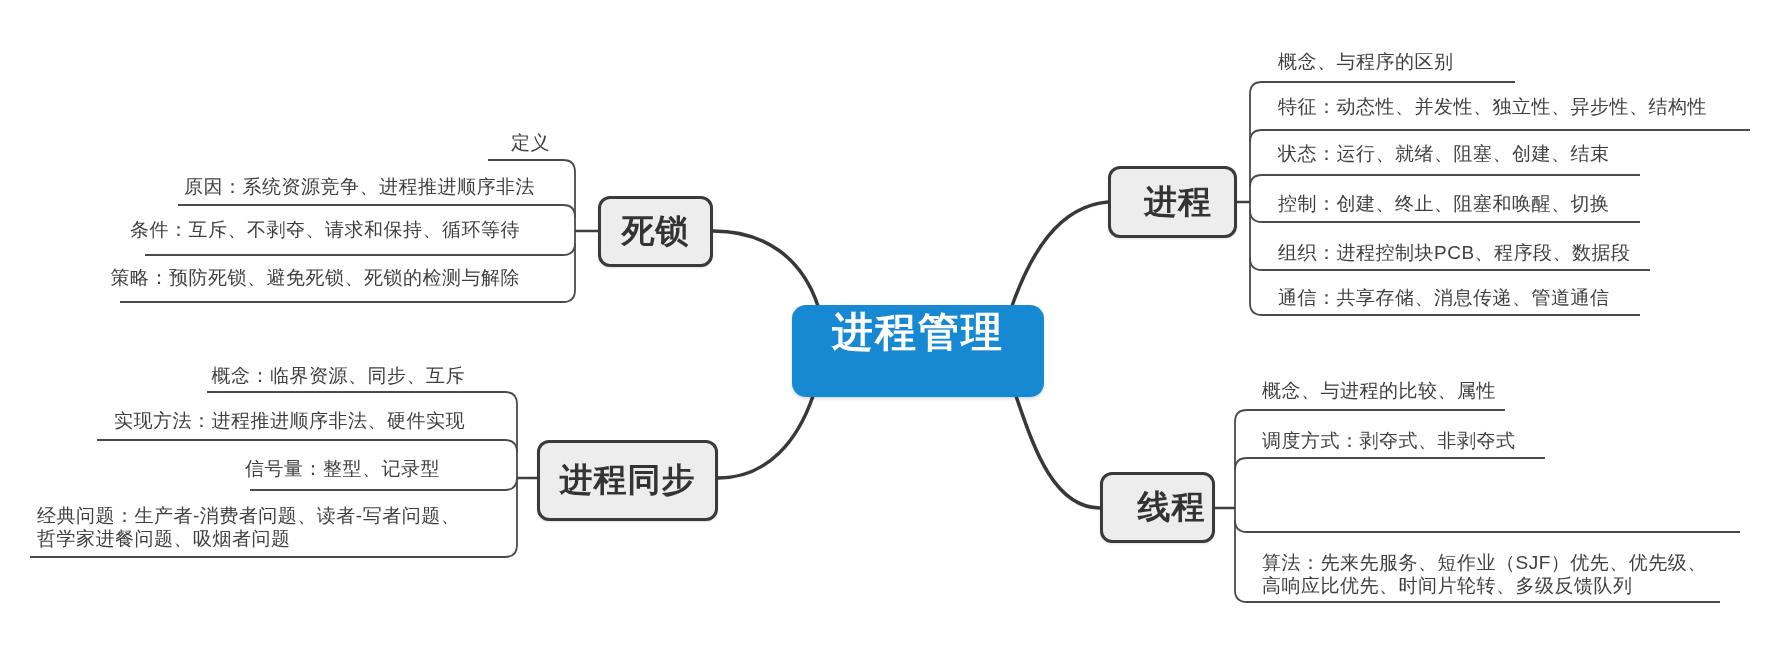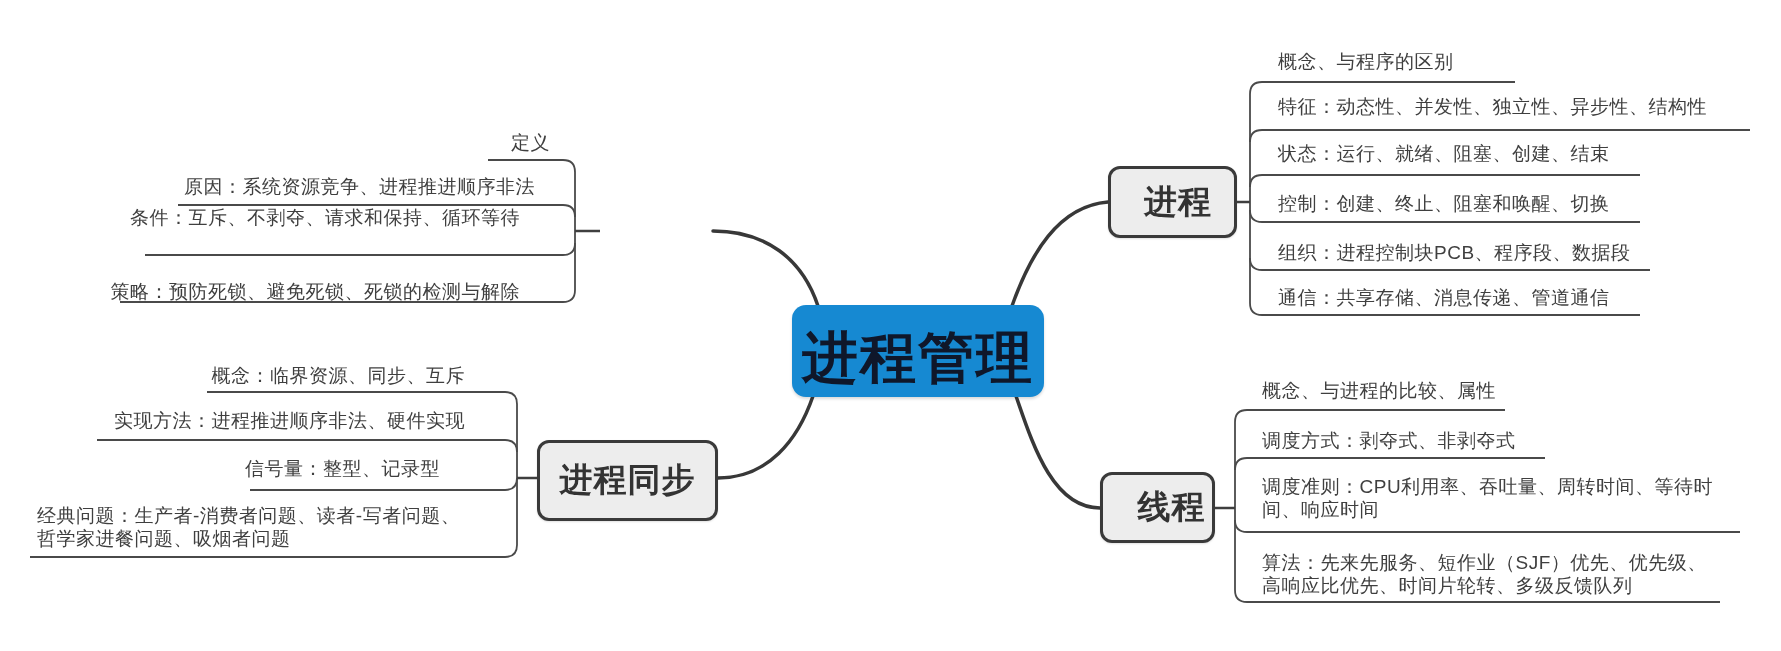--- a/index.html
+++ b/index.html
@@ -6,23 +6,23 @@
   body{font-family:"Liberation Sans","DejaVu Sans",sans-serif;}
   #stage{position:relative;width:1781px;height:651px;background:#ffffff;overflow:hidden;}
   #wires{position:absolute;left:0;top:0;z-index:1;}
   .topic{
     position:absolute;z-index:3;display:flex;align-items:center;justify-content:center;
     background:#EDEDED;border:3px solid #3A3A3A;border-radius:12px;
     font-weight:bold;color:#333333;box-sizing:border-box;
     box-shadow:0 1px 2px rgba(0,0,0,.12);cursor:default;
   }
   .topic-main{
-    position:absolute;z-index:3;display:flex;align-items:flex-end;justify-content:center;
-    background:#1689D2;border-radius:14px;color:#0f172a;font-weight:bold;
-    font-size:56px;letter-spacing:2px;box-sizing:border-box;
+    position:absolute;z-index:3;display:flex;align-items:flex-start;justify-content:center;
+    background:#1689D2;border-radius:14px;color:#ffffff;font-weight:bold;
+    font-size:41px;letter-spacing:2px;box-sizing:border-box;
     box-shadow:0 2px 3px rgba(0,0,0,.15);cursor:default;
   }
   .sub{
     position:absolute;z-index:2;font-size:19px;line-height:23px;color:#3F3F3F;
     white-space:nowrap;letter-spacing:.5px;cursor:default;
   }
   .sub.wrap{white-space:normal;word-break:break-all;}
   .t33{font-size:33px;letter-spacing:1px;}
 </style>
 </head>
@@ -73,45 +73,47 @@
       <path d="M1108 202 C1058 206 1030 255 1012 306"></path>
       <path d="M718 478 C768 478 798 440 813 396"></path>
       <path d="M1100 508 C1052 508 1032 442 1016 396"></path>
     </g>
   </svg>
 
   <div class="topic-main" style="left:792px;top:305px;width:252px;height:92px;">
     <span>进程管理</span>
   </div>
 
+  <div class="topic t33" style="left:598px;top:196px;width:115px;height:71px;">
+    <span>死锁</span>
+  </div>
   <div class="topic t33" style="left:537px;top:440px;width:181px;height:81px;">
     <span>进程同步</span>
   </div>
   <div class="topic t33" style="left:1108px;top:166px;width:129px;height:72px;padding-left:11px;">
     <span>进程</span>
   </div>
   <div class="topic t33" style="left:1100px;top:472px;width:115px;height:71px;padding-left:28px;">
     <span>线程</span>
   </div>
 
   <div class="sub" style="right:1231px;top:131px;">定义</div>
   <div class="sub" style="right:1246px;top:175px;">原因：系统资源竞争、进程推进顺序非法</div>
-  <div class="sub" style="right:1261px;top:206px;margin-left:20px;">条件：互斥、不剥夺、请求和保持、循环等待</div>
-  <div class="sub" style="right:1261px;top:280px;text-align:right;">策略：预防死锁、避免死锁、死锁的检测与解除</div>
+  <div class="sub" style="right:1261px;top:218px;margin-left:20px;">条件：互斥、不剥夺、请求和保持、循环等待</div>
+  <div class="sub" style="right:1261px;top:266px;text-align:right;">策略：预防死锁、避免死锁、死锁的检测与解除</div>
 
   <div class="sub" style="right:1316px;top:364px;margin-left:28px;">概念：临界资源、同步、互斥</div>
   <div class="sub" style="right:1316px;top:409px;">实现方法：进程推进顺序非法、硬件实现</div>
   <div class="sub" style="right:1341px;top:457px;">信号量：整型、记录型</div>
   <div class="sub wrap" style="left:37px;top:504px;width:440px;">经典问题：生产者-消费者问题、读者-写者问题、哲学家进餐问题、吸烟者问题</div>
 
   <div class="sub" style="left:1278px;top:50px;">概念、与程序的区别</div>
   <div class="sub" style="left:1278px;top:95px;">特征：动态性、并发性、独立性、异步性、结构性</div>
   <div class="sub" style="left:1278px;top:142px;">状态：运行、就绪、阻塞、创建、结束</div>
   <div class="sub" style="left:1278px;top:192px;">控制：创建、终止、阻塞和唤醒、切换</div>
   <div class="sub" style="left:1278px;top:241px;">组织：进程控制块PCB、程序段、数据段</div>
   <div class="sub" style="left:1262px;top:379px;">概念、与进程的比较、属性</div>
 
   <div class="sub" style="left:1278px;top:286px;">通信：共享存储、消息传递、管道通信</div>
   <div class="sub" style="left:1262px;top:429px;">调度方式：剥夺式、非剥夺式</div>
-  <div class="sub wrap" style="left:1262px;top:475px;width:452px;">调度准则：CPU利用率、吞吐量、周转时间、等待时间、响应时间</div>
   <div class="sub wrap" style="left:1262px;top:551px;width:452px;">算法：先来先服务、短作业（SJF）优先、优先级、高响应比优先、时间片轮转、多级反馈队列</div>
 
 </div>
 
 </body></html>

